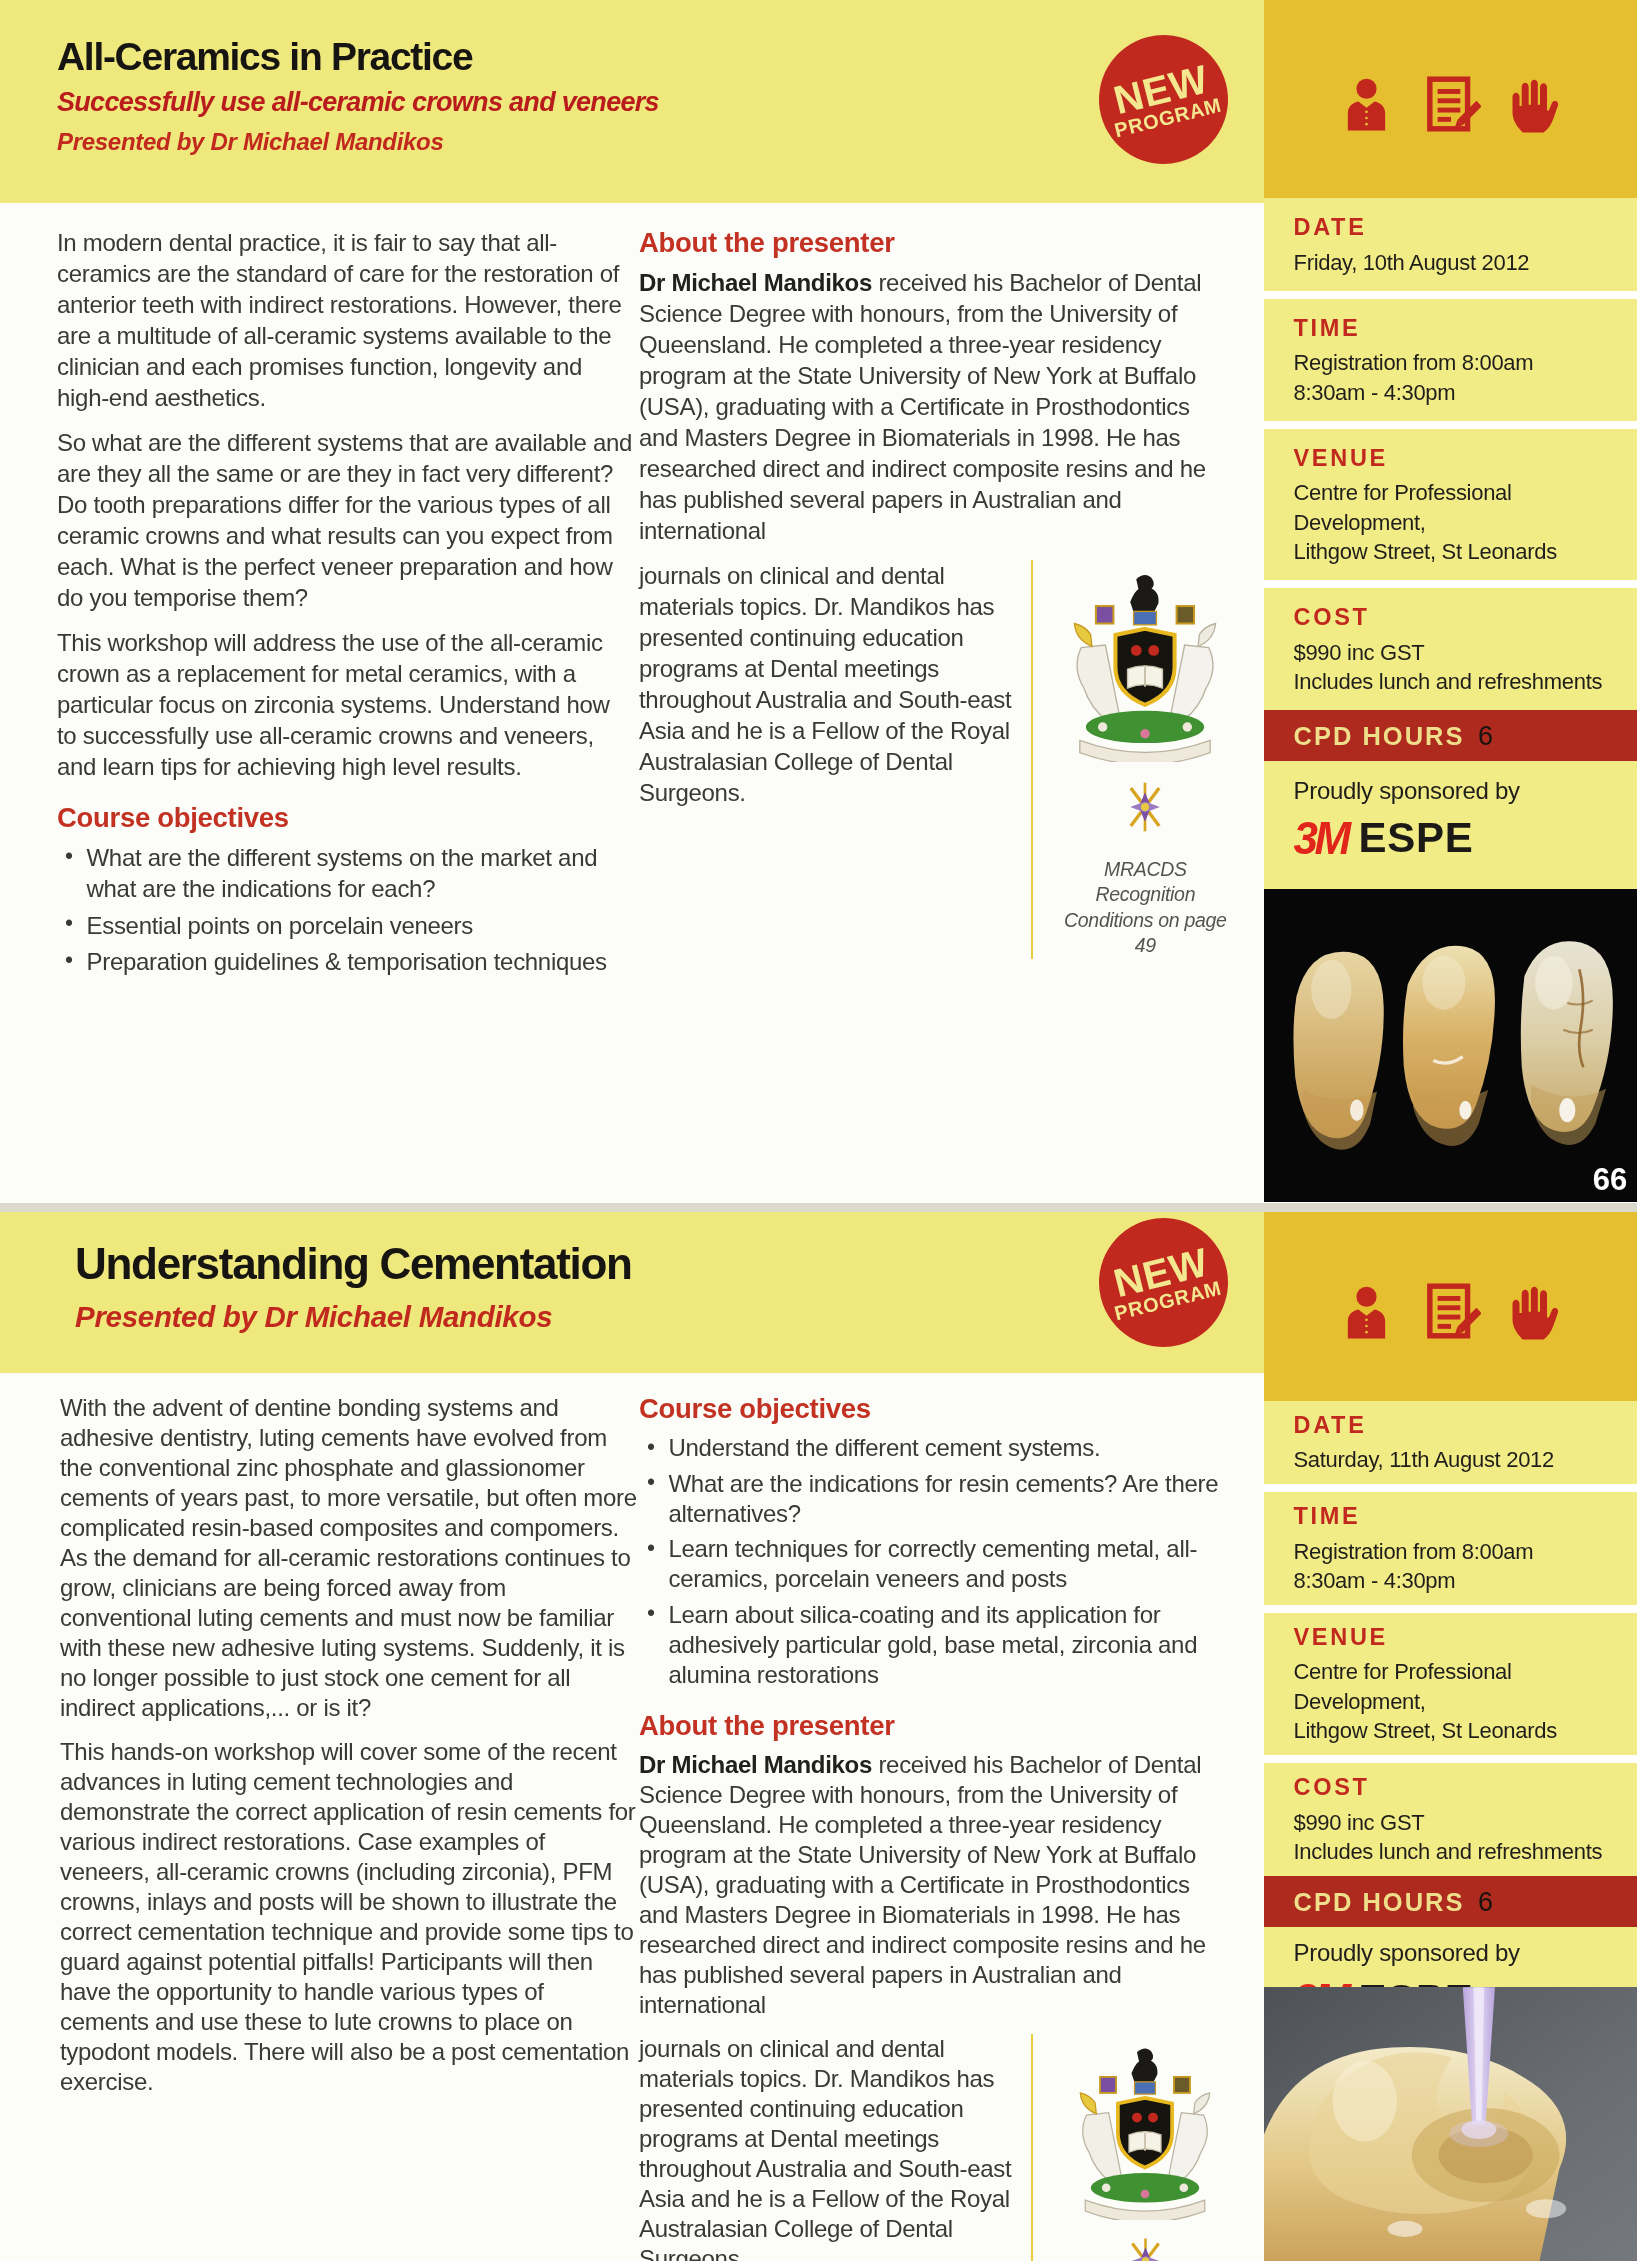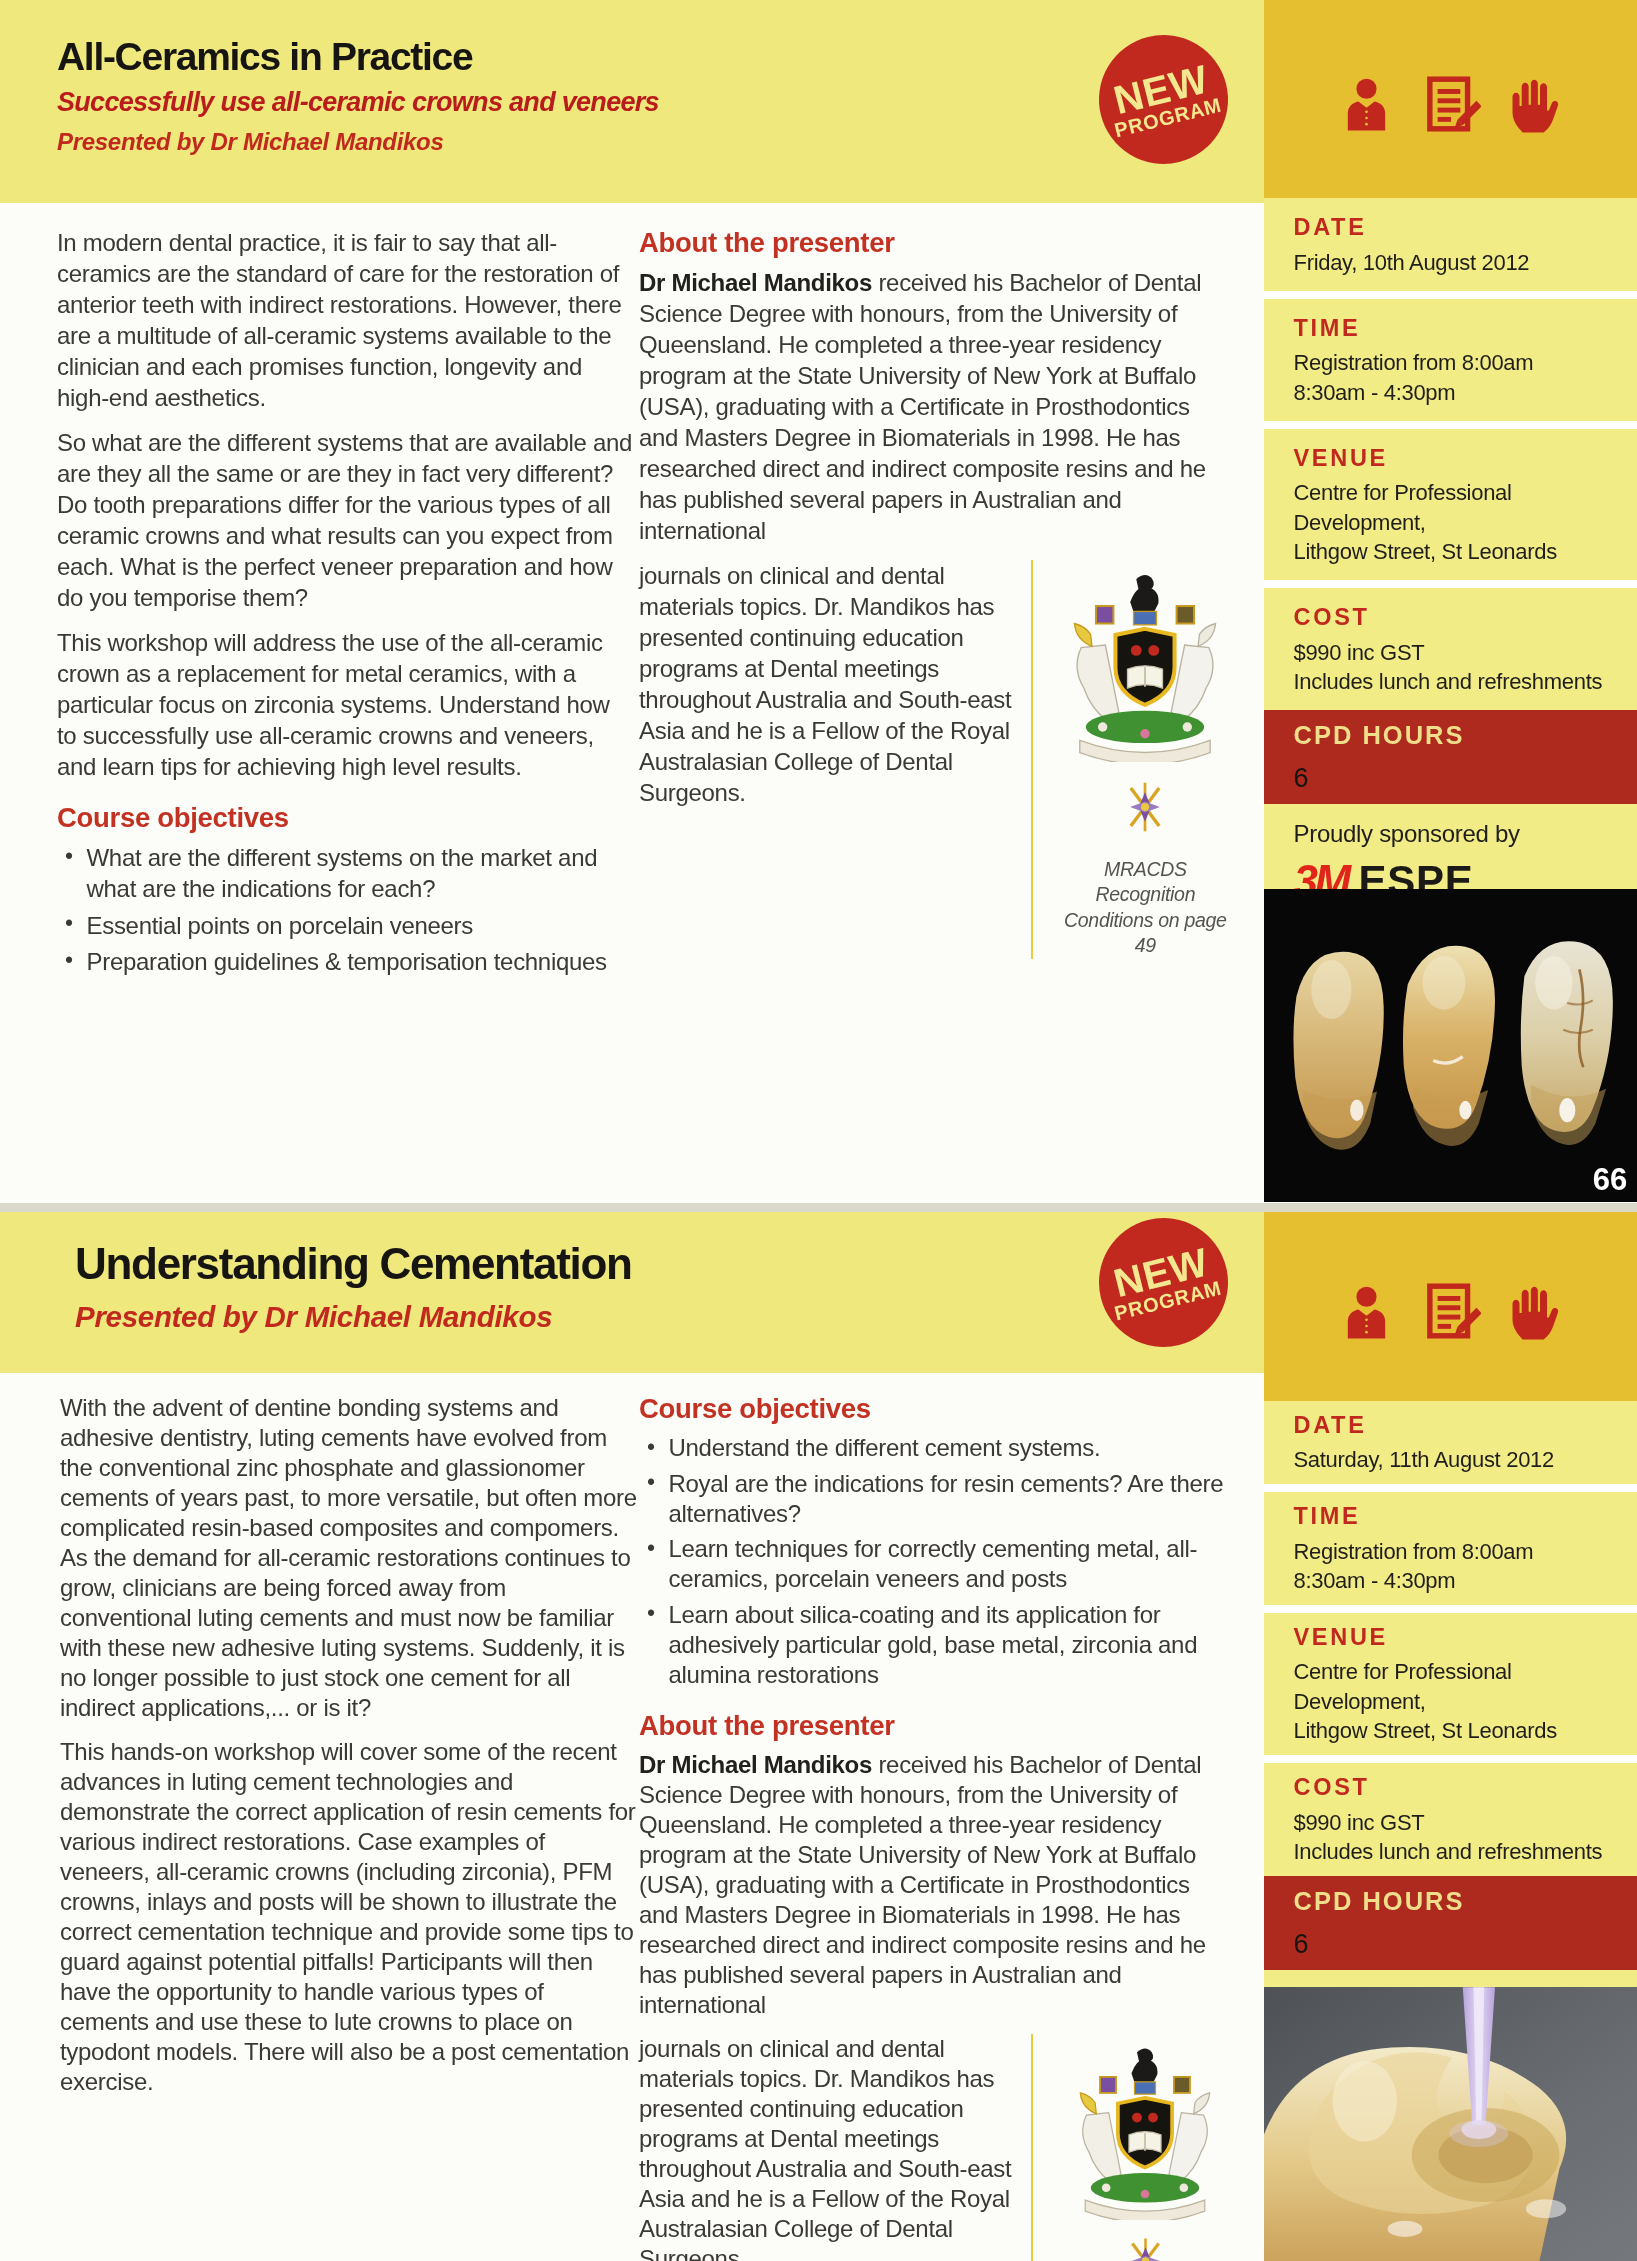--- a/index.html
+++ b/index.html
@@ -68,21 +68,21 @@
   
   .sidebar { position:absolute; left:1264px; width:374px; background:#FFFFFF;
              display:flex; flex-direction:column; box-sizing:border-box; }
   #sidebar1 { top:198px; height:691px; }
   #sidebar2 { top:1401px; height:585px; }
   .sb-block { background:#F2EC87; padding:16px 13.4px 13.4px 29.5px; }
   #sidebar2 .sb-block { padding:10.7px 13.4px 9.4px 29.5px; }
   .sb-gap { height:8px; background:#FFFFFF; flex:none; }
   .sb-label { font-size:23.5px; font-weight:bold; color:#C1281E; letter-spacing:2.7px; margin-bottom:6.7px; }
   .sb-line { font-size:22px; line-height:29.5px; color:#201E1A; letter-spacing:-0.3px; }
-  .cpd-bar { background:#AF2A1E; padding:10.7px 13.4px 9.4px 29.5px; display:flex; align-items:baseline; gap:13.4px;flex-direction:column; }
+  .cpd-bar { background:#AF2A1E; padding:10.7px 13.4px 9.4px 29.5px; display:flex; align-items:baseline; gap:13.4px; }
   .cpd-label { color:#EFDF8B; font-weight:bold; font-size:25.5px; letter-spacing:2px; }
   .cpd-value { color:#171410; font-size:27px; }
   .sponsor { background:#F2EC87; padding:16px 13.4px 5.4px 29.5px; }
   #sidebar2 .sponsor { padding-top:12px; }
   .sponsor-label { font-size:24px; color:#201E1A; letter-spacing:-0.3px; }
   .logo-row { margin-top:8px; display:flex; align-items:center; }
   .logo-3m { font-size:44px; font-weight:900; font-style:italic; color:#E1251B; letter-spacing:-3.4px; transform:scaleY(1.05); }
   .logo-espe { font-size:42px; font-weight:bold; color:#1C1A17; margin-left:10.7px; letter-spacing:0.7px; }
   .sb-fill { flex:1; background:#F2EC87; }
 
@@ -322,21 +322,21 @@
   <div class="content" id="content2">
     <div class="col body-text" id="c2-left">
       <p>With the advent of dentine bonding systems and adhesive dentistry, luting cements have evolved from the conventional zinc phosphate and glassionomer cements of years past, to more versatile, but often more complicated resin-based composites and compomers. As the demand for all-ceramic restorations continues to grow, clinicians are being forced away from conventional luting cements and must now be familiar with these new adhesive luting systems. Suddenly, it is no longer possible to just stock one cement for all indirect applications,... or is it?</p>
       <p>This hands-on workshop will cover some of the recent advances in luting cement technologies and demonstrate the correct application of resin cements for various indirect restorations. Case examples of veneers, all-ceramic crowns (including zirconia), PFM crowns, inlays and posts will be shown to illustrate the correct cementation technique and provide some tips to guard against potential pitfalls! Participants will then have the opportunity to handle various types of cements and use these to lute crowns to place on typodont models. There will also be a post cementation exercise.</p>
     </div>
 
     <div class="col body-text" id="c2-mid">
       <div class="red-head first">Course objectives</div>
       <ul class="objectives">
         <li>Understand the different cement systems.</li>
-        <li>Royal are the indications for resin cements? Are there alternatives?</li>
+        <li>What are the indications for resin cements? Are there alternatives?</li>
         <li>Learn techniques for correctly cementing metal, all-ceramics, porcelain veneers and posts</li>
         <li>Learn about silica-coating and its application for adhesively particular gold, base metal, zirconia and alumina restorations</li>
       </ul>
       <div class="red-head">About the presenter</div>
       <p><span class="bio-name">Dr Michael Mandikos</span> <span>received his Bachelor of Dental Science Degree with honours, from the University of Queensland. He completed a three-year residency program at the State University of New York at Buffalo (USA), graduating with a Certificate in Prosthodontics and Masters Degree in Biomaterials in 1998. He has researched direct and indirect composite resins and he has published several papers in Australian and international</span></p>
       <div class="bio-row">
         <div class="bio-narrow">journals on clinical and dental materials topics. Dr. Mandikos has presented continuing education programs at Dental meetings throughout Australia and South-east Asia and he is a Fellow of the Royal Australasian College of Dental Surgeons.</div>
         <div class="crest-col">
           <span>
             <svg width="154" height="179" viewBox="0 0 250 290">

